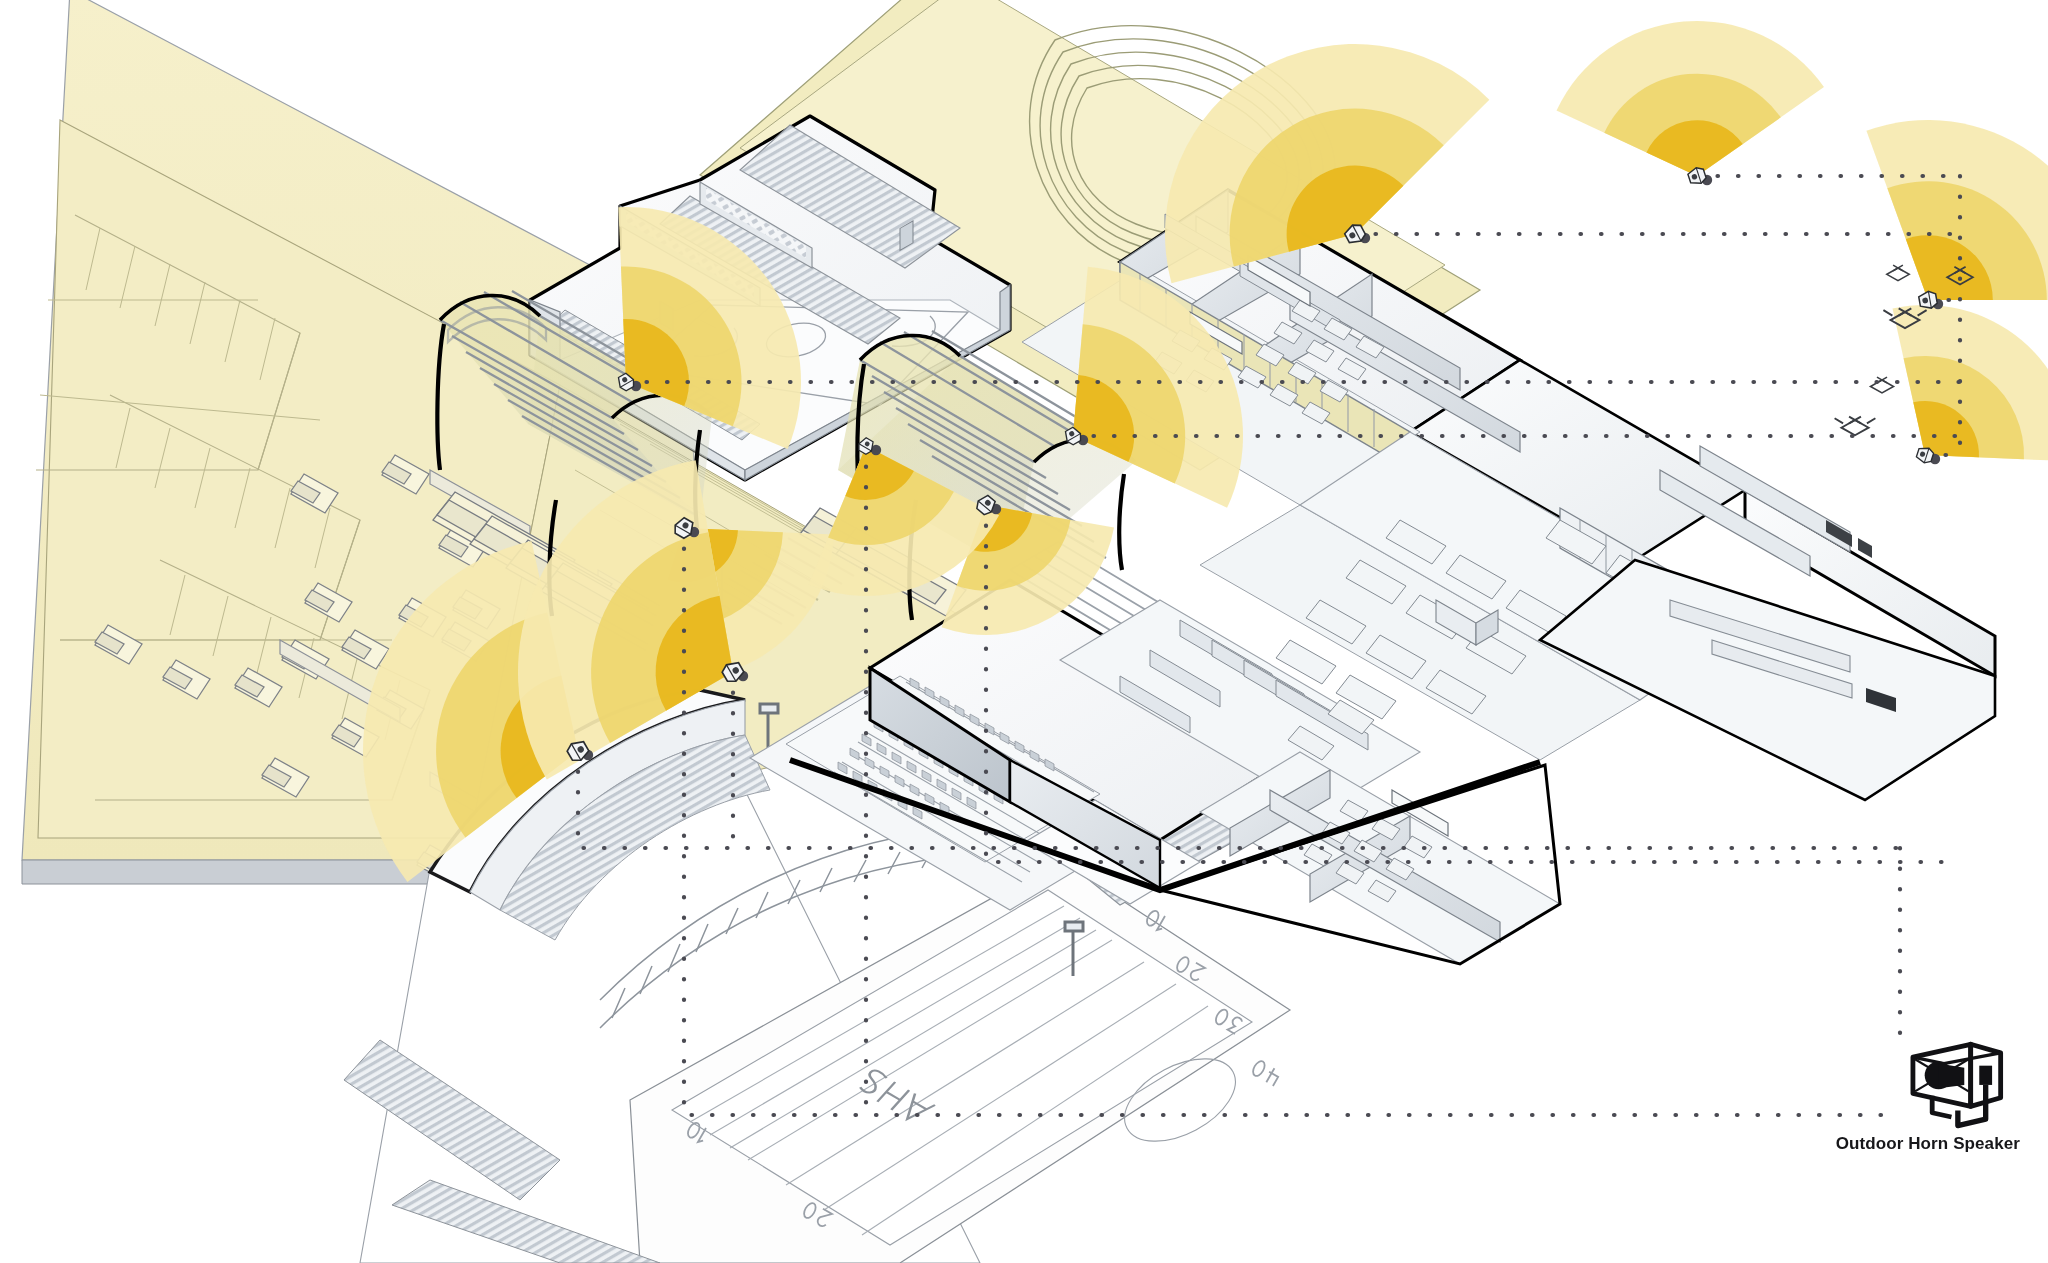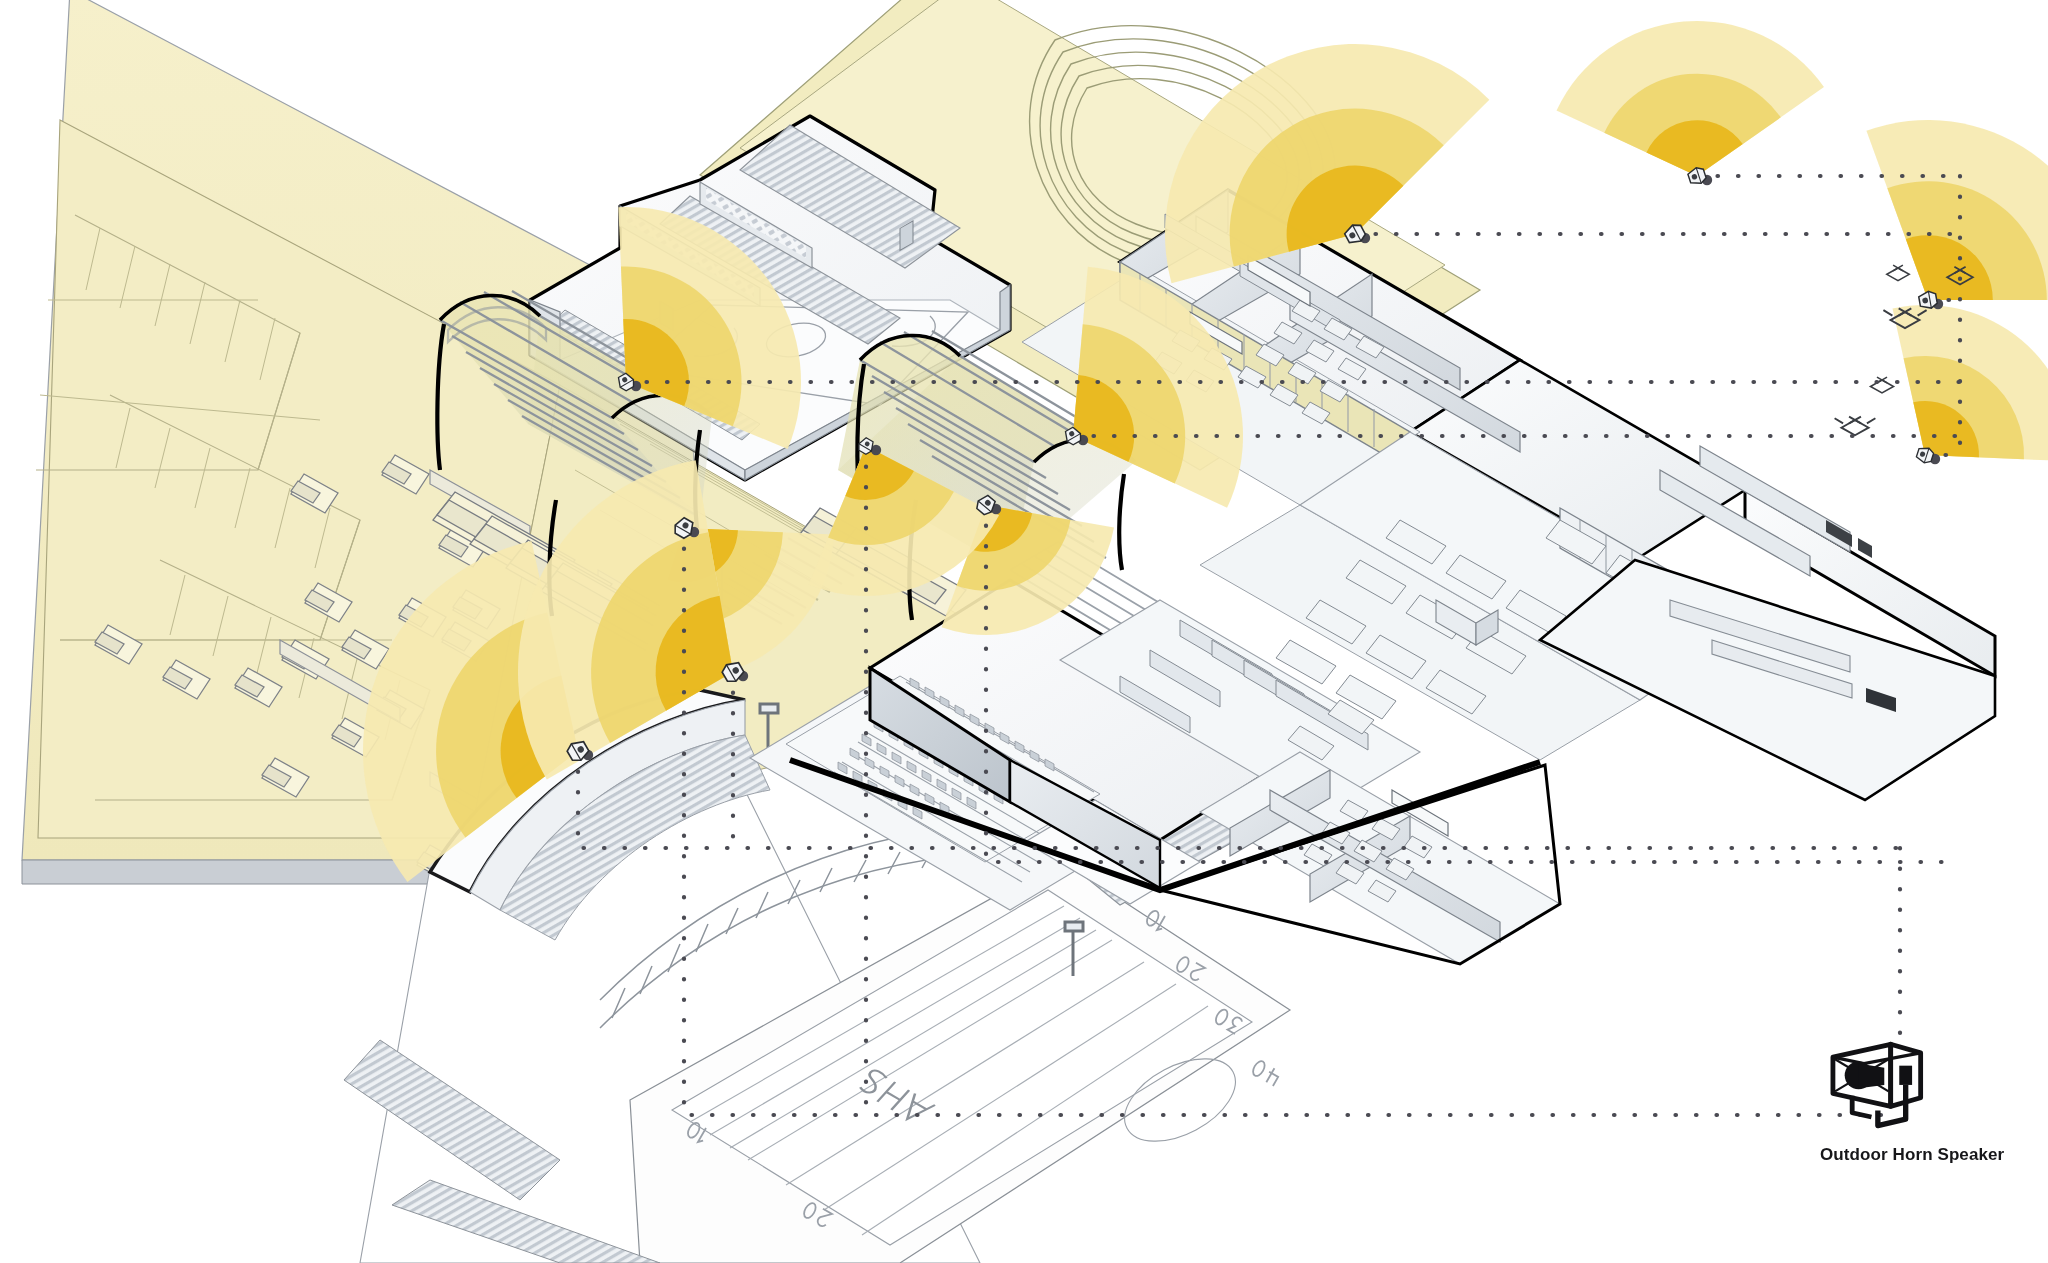--- a/index.html
+++ b/index.html
@@ -6,21 +6,21 @@
   html,body{margin:0;padding:0;background:#ffffff;}
   body{
     width:2048px;height:1263px;overflow:hidden;position:relative;
     font-family:"Liberation Sans","DejaVu Sans",sans-serif;
   }
   #stage{position:absolute;inset:0;width:2048px;height:1263px;}
   svg#scene{position:absolute;left:0;top:0;width:2048px;height:1263px;display:block;}
 
   .legend-wrap{
     position:absolute;left:1820px;top:1040px;width:200px;
-    display:flex;flex-direction:column;align-items:flex-start;gap:13px;
+    display:flex;flex-direction:column;align-items:flex-end;gap:2px;
   }
   .legend-icon{width:120px;height:92px;}
   .legend-label{
     font-family:"Liberation Sans","DejaVu Sans",sans-serif;
     font-size:17px;font-weight:600;color:#17171a;letter-spacing:.1px;
     white-space:nowrap;text-align:center;
   }
 </style>
 </head>
 <body>

